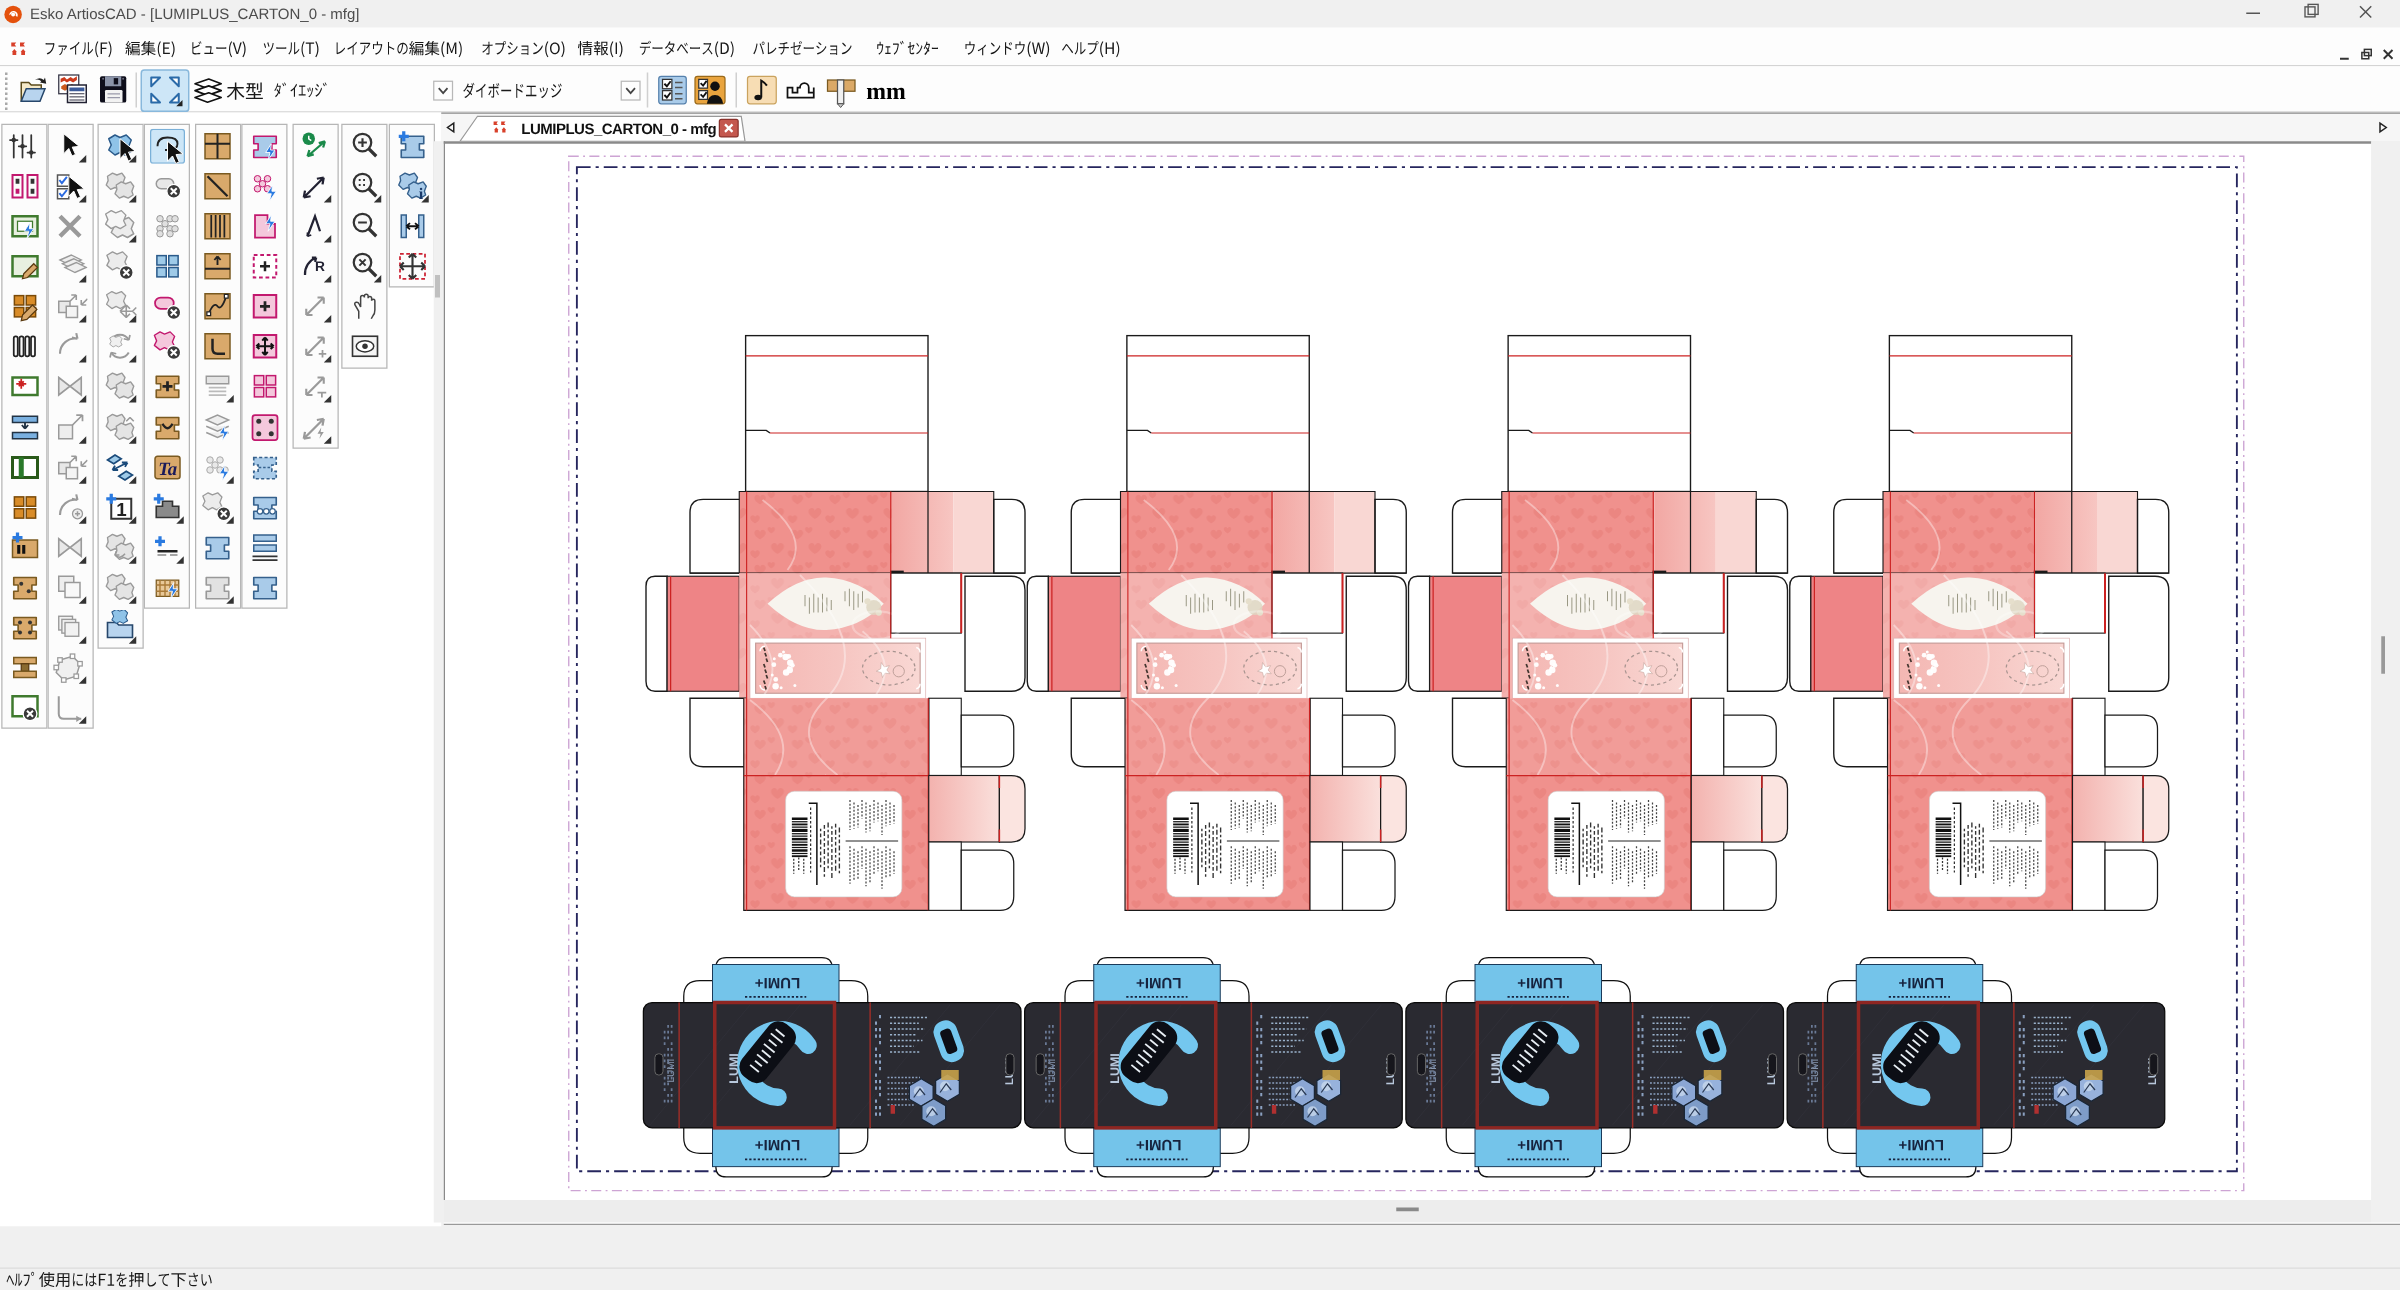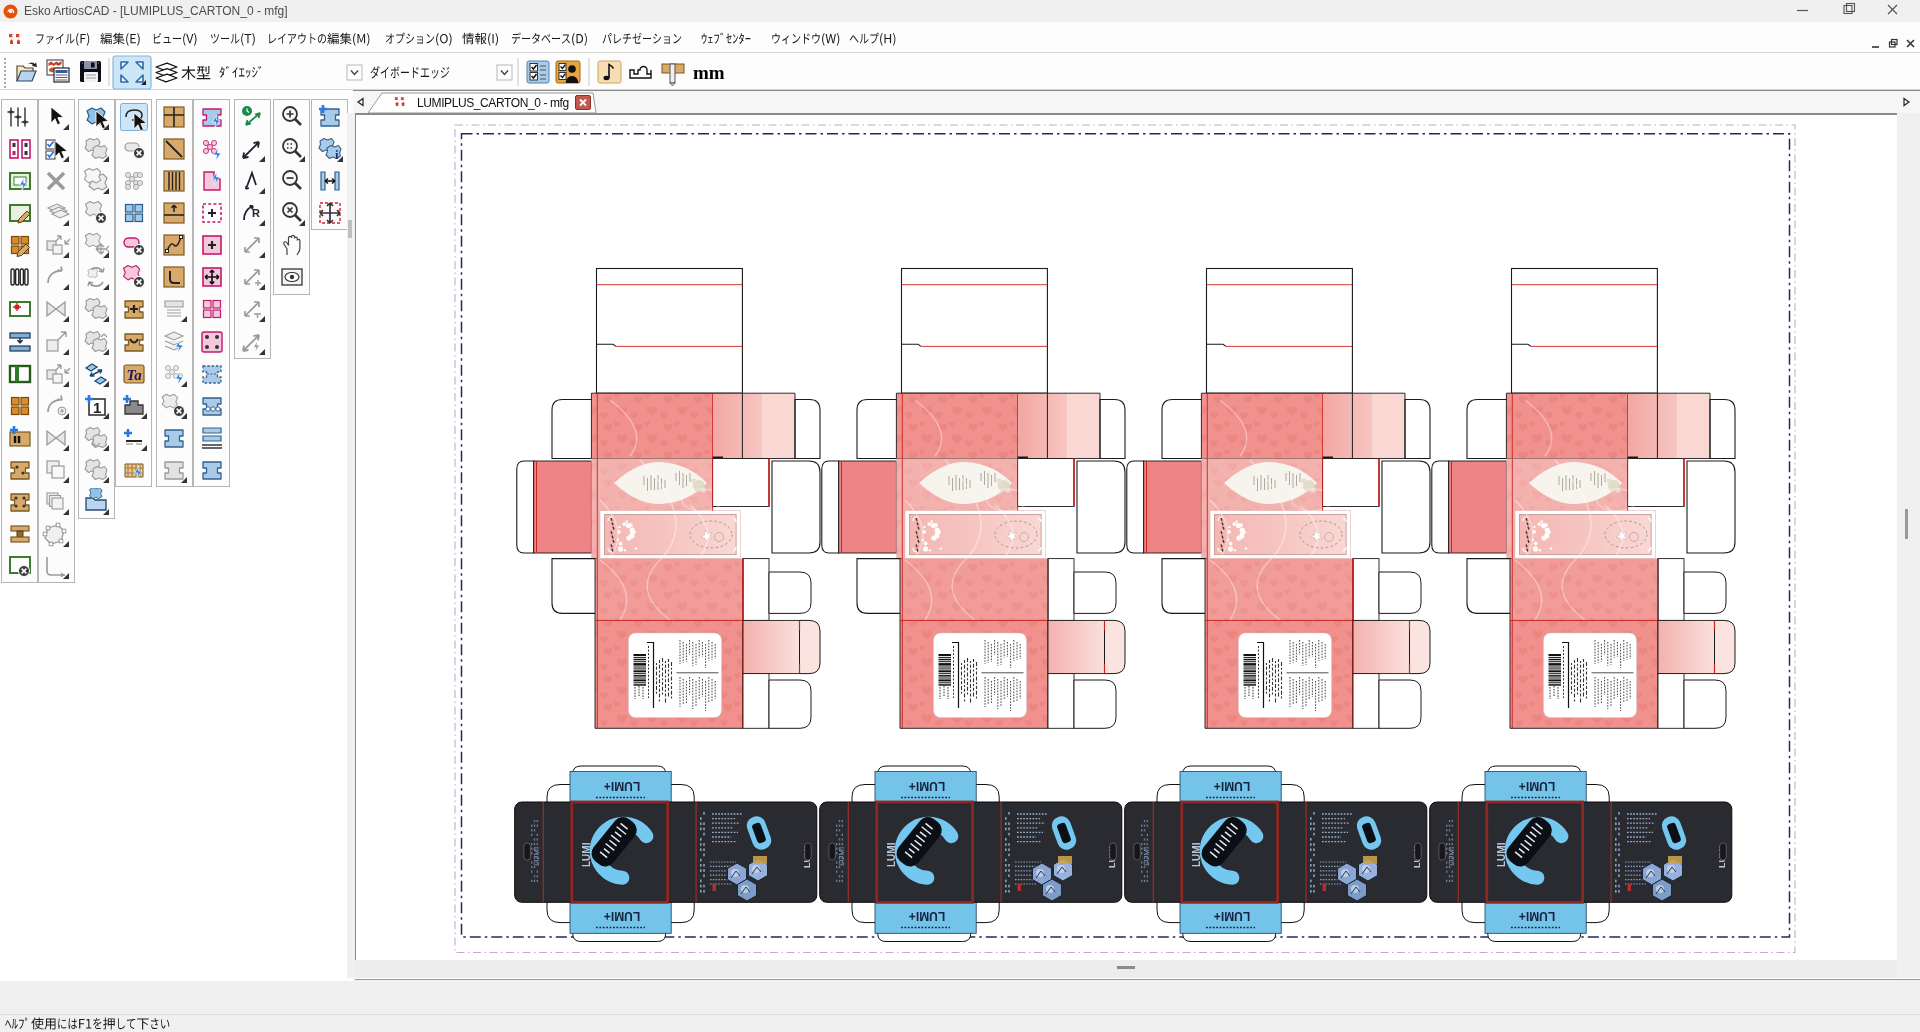--- a/index.html
+++ b/index.html
@@ -671,21 +671,21 @@
 <path d="M1551 8.5 L1556 12 L1551 15.5 Z" fill="none" stroke="#222" stroke-width="1.2"></path>
 </svg>
     <svg class="abs" style="left:394px;top:96px" width="13" height="12" viewBox="0 0 15 13">
 <g fill="#d8402a">
 <path d="M1 1 h4 l-1.3 1.6 1.3 1.6 h-4 z"></path>
         <path d="M8 1 h4 l-1.3 1.6 1.3 1.6 h-4 z"></path>
 <path d="M2 8 l1.5-1.8 1.5 1.8 v3 h-3 z"></path>
         <path d="M9 8 l1.5-1.8 1.5 1.8 v3 h-3 z"></path>
 </g>
     </svg>
-    <div class="abs" style="left:417px;top:96px;font-size:12px;font-weight:normal;letter-spacing:-0.4px;color:#111">LUMIPLUS_CARTON_0 - mfg</div>
+    <div class="abs" style="left:417px;top:96px;font-size:12px;font-weight:bold;letter-spacing:-0.4px;color:#111">LUMIPLUS_CARTON_0 - mfg</div>
     <div class="abs" style="left:575px;top:95px;width:16px;height:15px;background:#c4574e;border:1px solid #8a322c;border-radius:2px"></div>
 <svg class="abs" style="left:575px;top:95px" width="16" height="15" viewBox="0 0 16 15">
       <path d="M5 4.5 l6 6 M11 4.5 l-6 6" stroke="#fff" stroke-width="1.8"></path>
     </svg>
     <div class="abs" style="left:347px;top:113px;width:8px;height:865px;background:#f0f0f0"></div>
     <div class="abs" style="left:348px;top:220px;width:4px;height:18px;background:#c0c0c0"></div>
     <div class="abs" style="left:355px;top:113px;width:1542px;height:847px;background:#fff;border-left:1px solid #8a8a8a;border-top:2px solid #8a8a8a"></div>
     <div class="abs" style="left:1897px;top:113px;width:23px;height:865px;background:#f0f0f0"></div>
     <div class="abs" style="left:1905px;top:509px;width:3px;height:30px;background:#999"></div>
     <div class="abs" style="left:355px;top:960px;width:1542px;height:18px;background:#ededed"></div>

